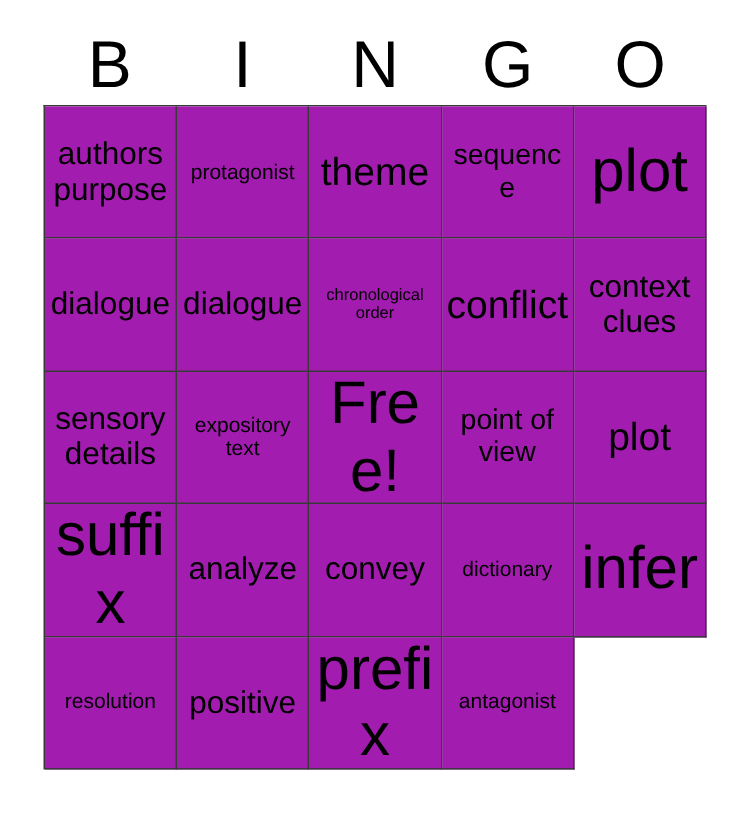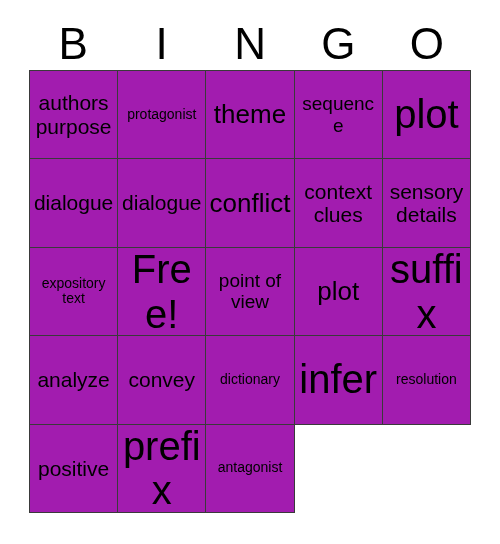--- a/index.html
+++ b/index.html
@@ -107,20 +107,23 @@
     <div class="cell s-xxl">
         <span class="cell-text">plot</span>
       </div>
 
     <div class="cell s-lg">
         <span class="cell-text">dialogue</span>
       </div>
     <div class="cell s-lg">
         <span class="cell-text">dialogue</span>
       </div>
+    <div class="cell s-xs">
+        <span class="cell-text">chronological order</span>
+      </div>
     <div class="cell s-xl">
         <span class="cell-text">conflict</span>
       </div>
     <div class="cell s-lg">
         <span class="cell-text">context clues</span>
       </div>
 
     <div class="cell s-lg">
         <span class="cell-text">sensory details</span>
       </div>

